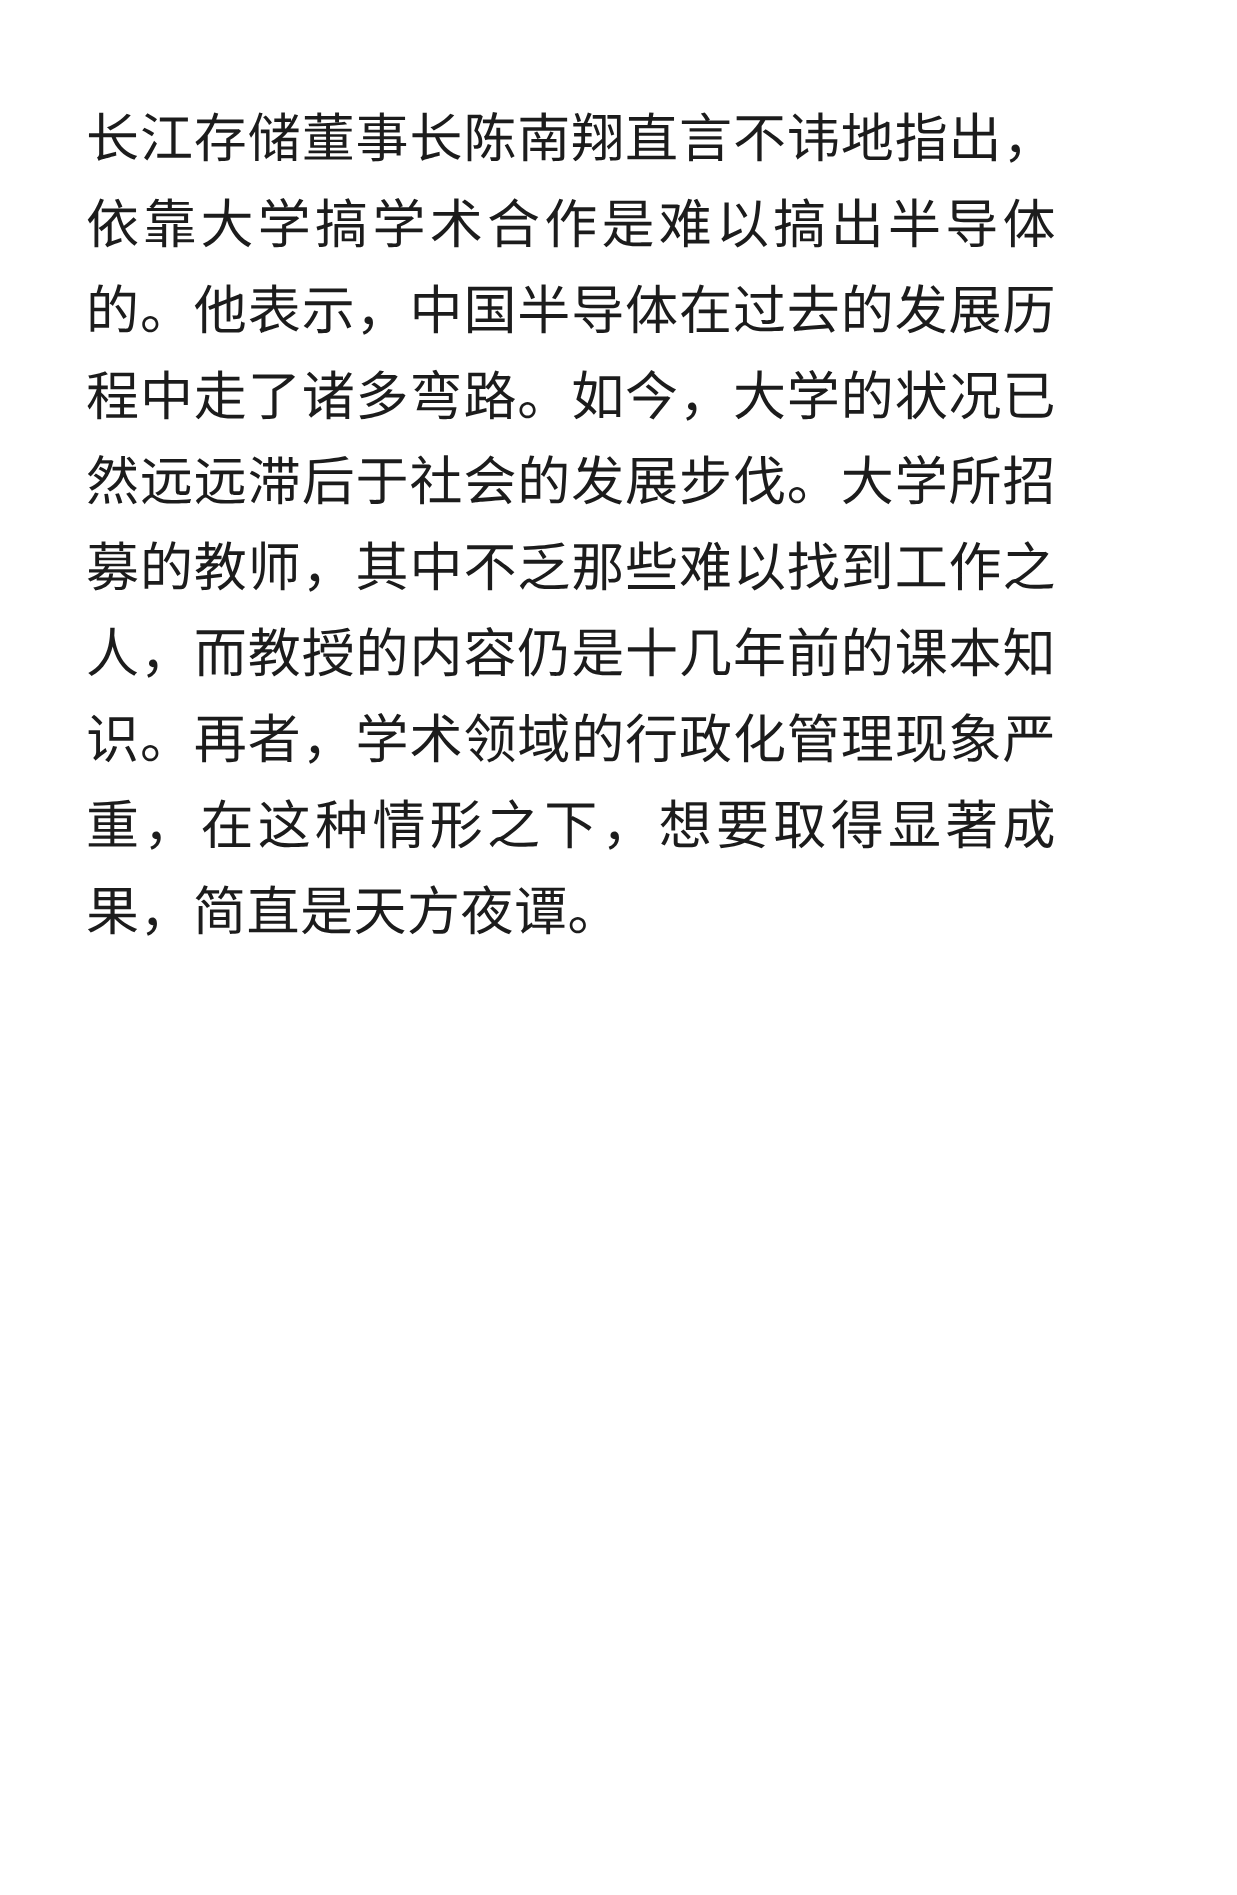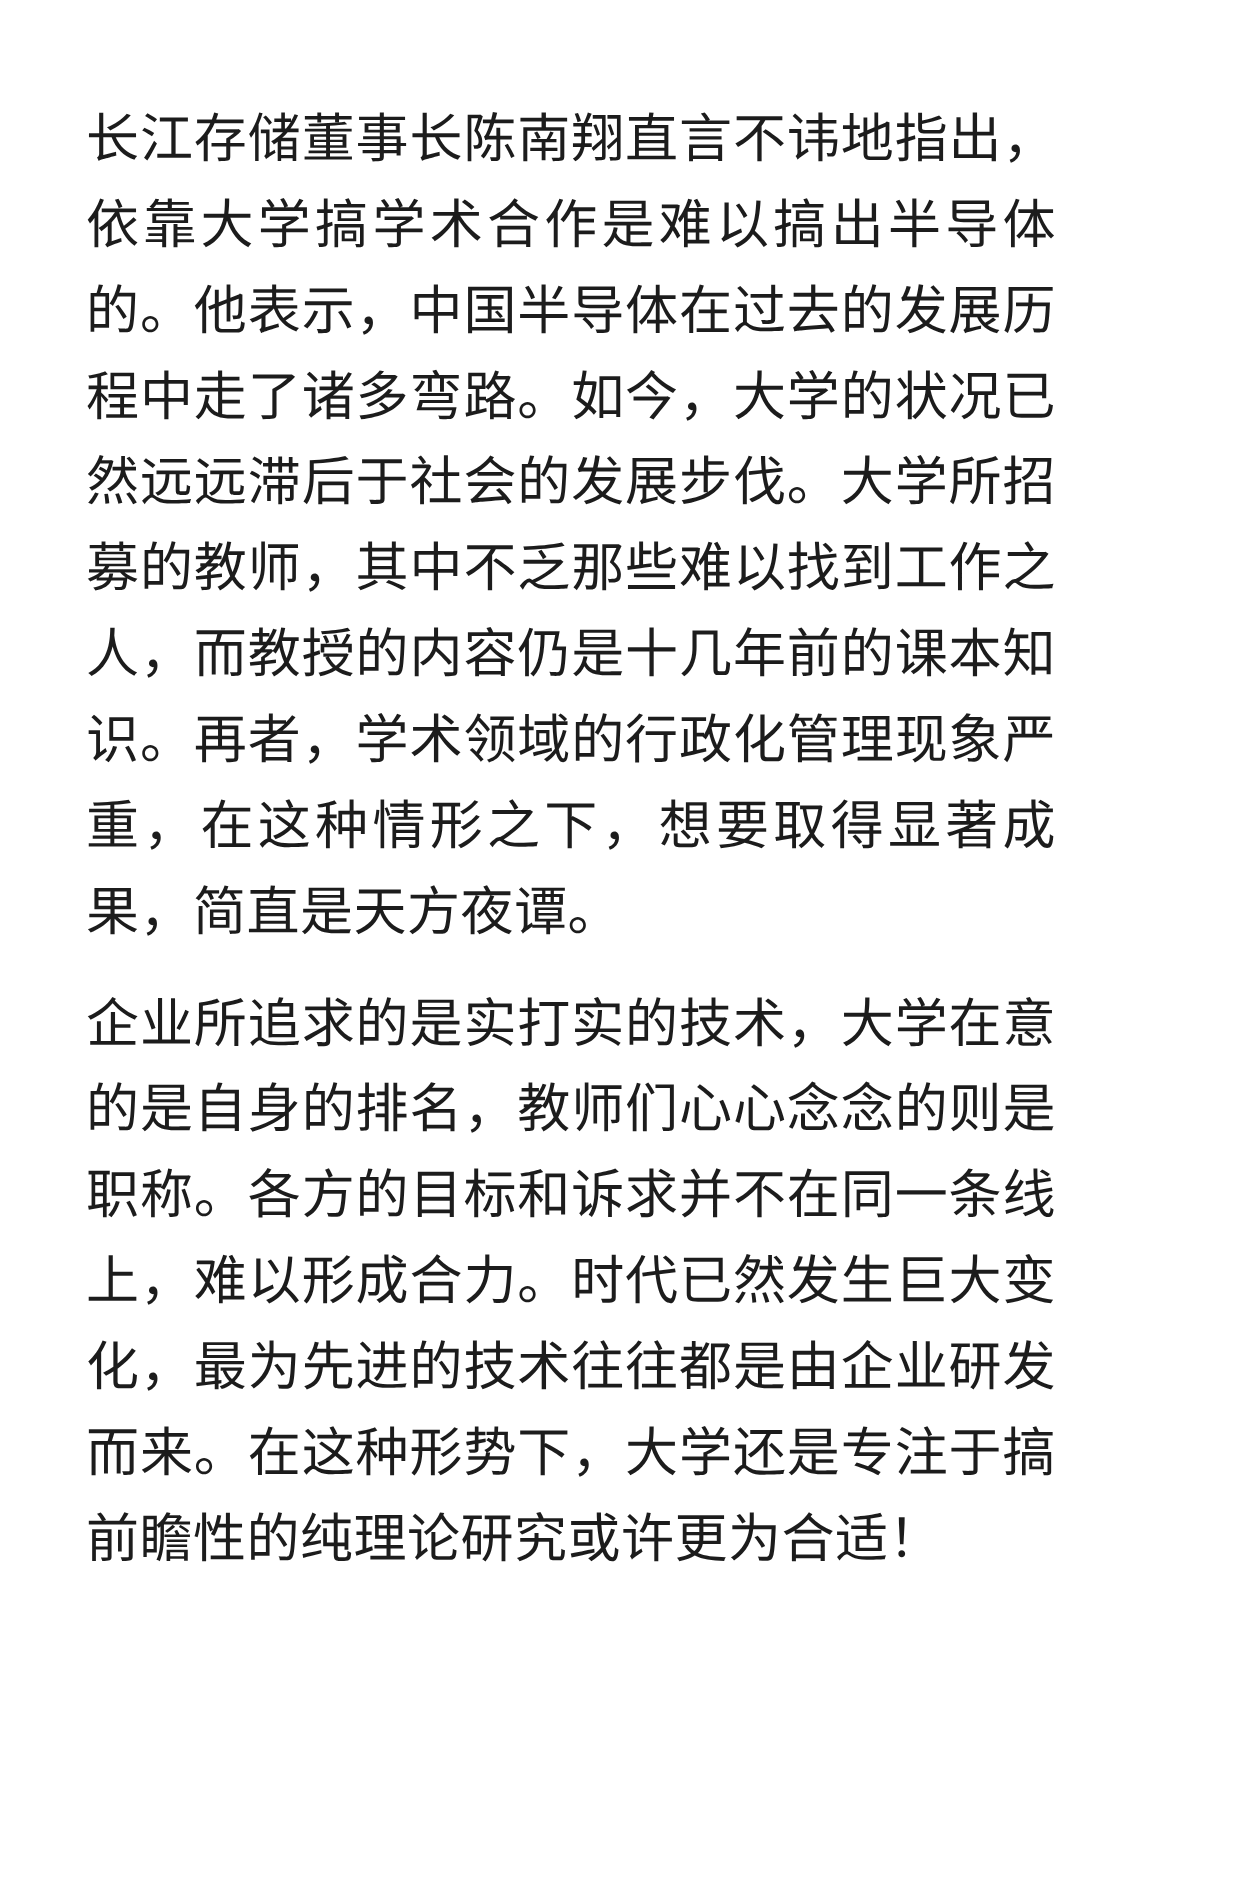--- a/index.html
+++ b/index.html
@@ -38,15 +38,14 @@
   .paragraph:last-child {
     margin-bottom: 0;
   }
 </style>
 </head>
 <body>
 
 <div class="page">
   <article class="article-body">
     <p class="paragraph">长江存储董事长陈南翔直言不讳地指出，依靠大学搞学术合作是难以搞出半导体的。他表示，中国半导体在过去的发展历程中走了诸多弯路。如今，大学的状况已然远远滞后于社会的发展步伐。大学所招募的教师，其中不乏那些难以找到工作之人，而教授的内容仍是十几年前的课本知识。再者，学术领域的行政化管理现象严重，在这种情形之下，想要取得显著成果，简直是天方夜谭。</p>
-    <p class="paragraph">企业所追求的是实打实的技术，大学在意的是自身的排名，教师们心心念念的则是职称。各方的目标和诉求并不在同一条线上，难以形成合力。时代已然发生巨大变化，最为先进的技术往往都是由企业研发而来。在这种形势下，大学还是专注于搞前瞻性的纯理论研究或许更为合适！</p>
   </article>
 </div>
 
 </body></html>

